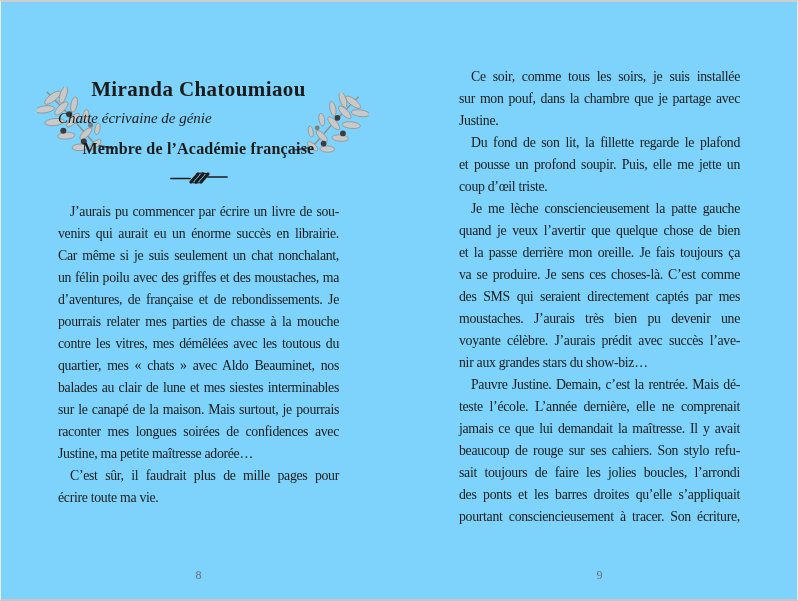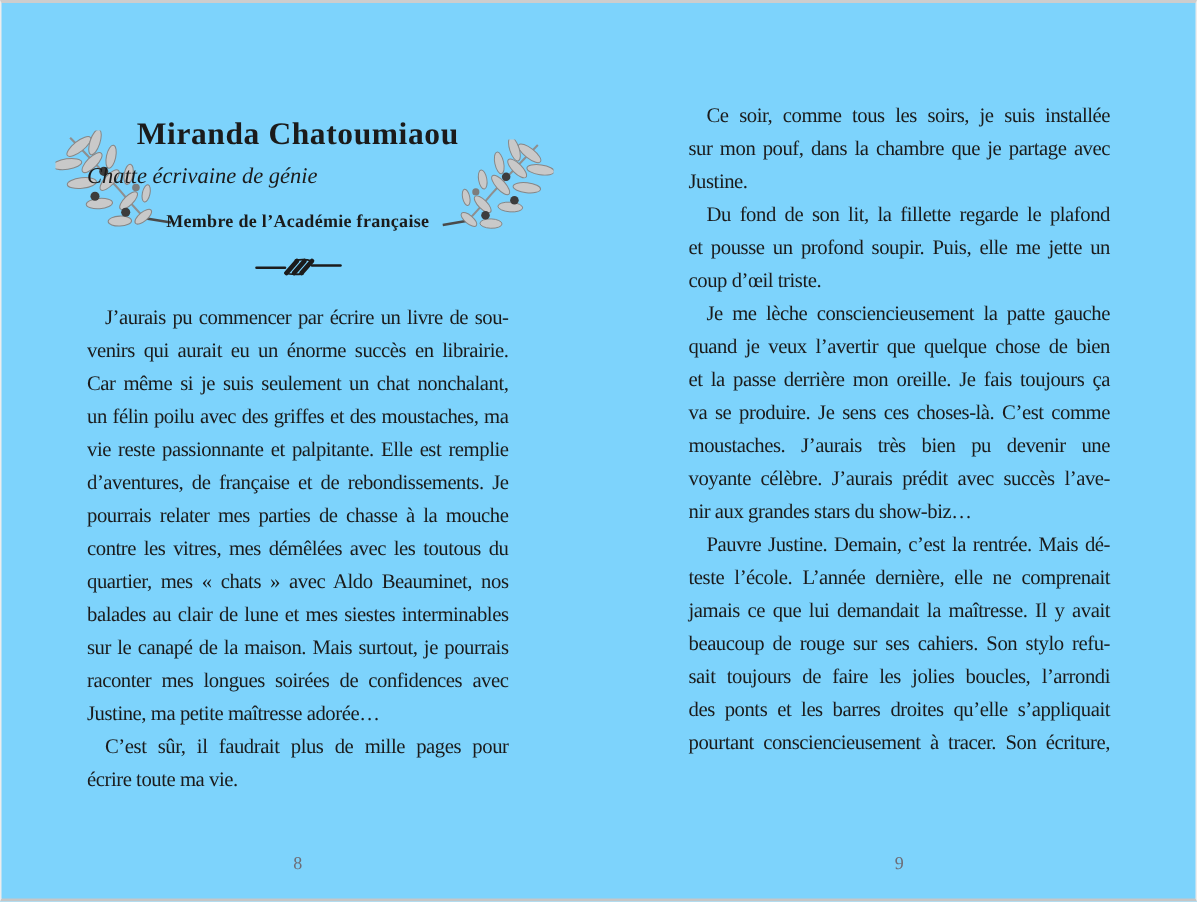--- a/index.html
+++ b/index.html
@@ -27,21 +27,21 @@
     position: absolute; top: 75px; left: 0; width: 100%;
     margin: 0; text-align: center;
     font-size: 21px; font-weight: bold; letter-spacing: 0.4px;
   }
   .author-subtitle {
     position: absolute; top: 108px; left: 0; width: 100%;
     text-align: left; font-style: italic; font-size: 15px;
   }
   .author-role {
     position: absolute; top: 138px; left: 0; width: 100%;
-    text-align: center; font-weight: bold; font-size: 12px; letter-spacing: 0.2px;
+    text-align: center; font-weight: bold; font-size: 16px; letter-spacing: 0.2px;
   }
   .divider-ornament {
     position: absolute; top: 168px; left: 50%; transform: translateX(-50%);
     width: 60px; height: 16px;
   }
   .laurel { position: absolute; }
   .laurel-left  { left: 36px;  top: 85px; width: 78px; height: 74px; }
   .laurel-right { left: 292px; top: 91px; width: 76px; height: 68px; transform: scaleX(-1); }
 
   
@@ -140,21 +140,20 @@
           <path d="M28,3.5 Q34,2.5 39,4" stroke-width="1.2"></path>
         </g>
       </svg>
     </header>
 
     <div class="body-text body-text-left">
         <div class="line first">J’aurais pu commencer par écrire un livre de sou-</div>
         <div class="line">venirs qui aurait eu un énorme succès en librairie.</div>
         <div class="line">Car même si je suis seulement un chat nonchalant,</div>
         <div class="line">un félin poilu avec des griffes et des moustaches, ma</div>
-        <div class="line">vie reste passionnante et palpitante. Elle est remplie</div>
         <div class="line">d’aventures, de française et de rebondissements. Je</div>
         <div class="line">pourrais relater mes parties de chasse à la mouche</div>
         <div class="line">contre les vitres, mes démêlées avec les toutous du</div>
         <div class="line">quartier, mes « chats » avec Aldo Beauminet, nos</div>
         <div class="line">balades au clair de lune et mes siestes interminables</div>
         <div class="line">sur le canapé de la maison. Mais surtout, je pourrais</div>
         <div class="line">raconter mes longues soirées de confidences avec</div>
         <div class="line last">Justine, ma petite maîtresse adorée…</div>
         <div class="line first">C’est sûr, il faudrait plus de mille pages pour</div>
         <div class="line last">écrire toute ma vie.</div>
@@ -168,20 +167,21 @@
         <div class="line first">Ce soir, comme tous les soirs, je suis installée</div>
         <div class="line">sur mon pouf, dans la chambre que je partage avec</div>
         <div class="line last">Justine.</div>
         <div class="line first">Du fond de son lit, la fillette regarde le plafond</div>
         <div class="line">et pousse un profond soupir. Puis, elle me jette un</div>
         <div class="line last">coup d’œil triste.</div>
         <div class="line first">Je me lèche consciencieusement la patte gauche</div>
         <div class="line">quand je veux l’avertir que quelque chose de bien</div>
         <div class="line">et la passe derrière mon oreille. Je fais toujours ça</div>
         <div class="line">va se produire. Je sens ces choses-là. C’est comme</div>
+        <div class="line">des SMS qui seraient directement captés par mes</div>
         <div class="line">moustaches. J’aurais très bien pu devenir une</div>
         <div class="line">voyante célèbre. J’aurais prédit avec succès l’ave-</div>
         <div class="line last">nir aux grandes stars du show-biz…</div>
         <div class="line first">Pauvre Justine. Demain, c’est la rentrée. Mais dé-</div>
         <div class="line">teste l’école. L’année dernière, elle ne comprenait</div>
         <div class="line">jamais ce que lui demandait la maîtresse. Il y avait</div>
         <div class="line">beaucoup de rouge sur ses cahiers. Son stylo refu-</div>
         <div class="line">sait toujours de faire les jolies boucles, l’arrondi</div>
         <div class="line">des ponts et les barres droites qu’elle s’appliquait</div>
         <div class="line">pourtant consciencieusement à tracer. Son écriture,</div>

